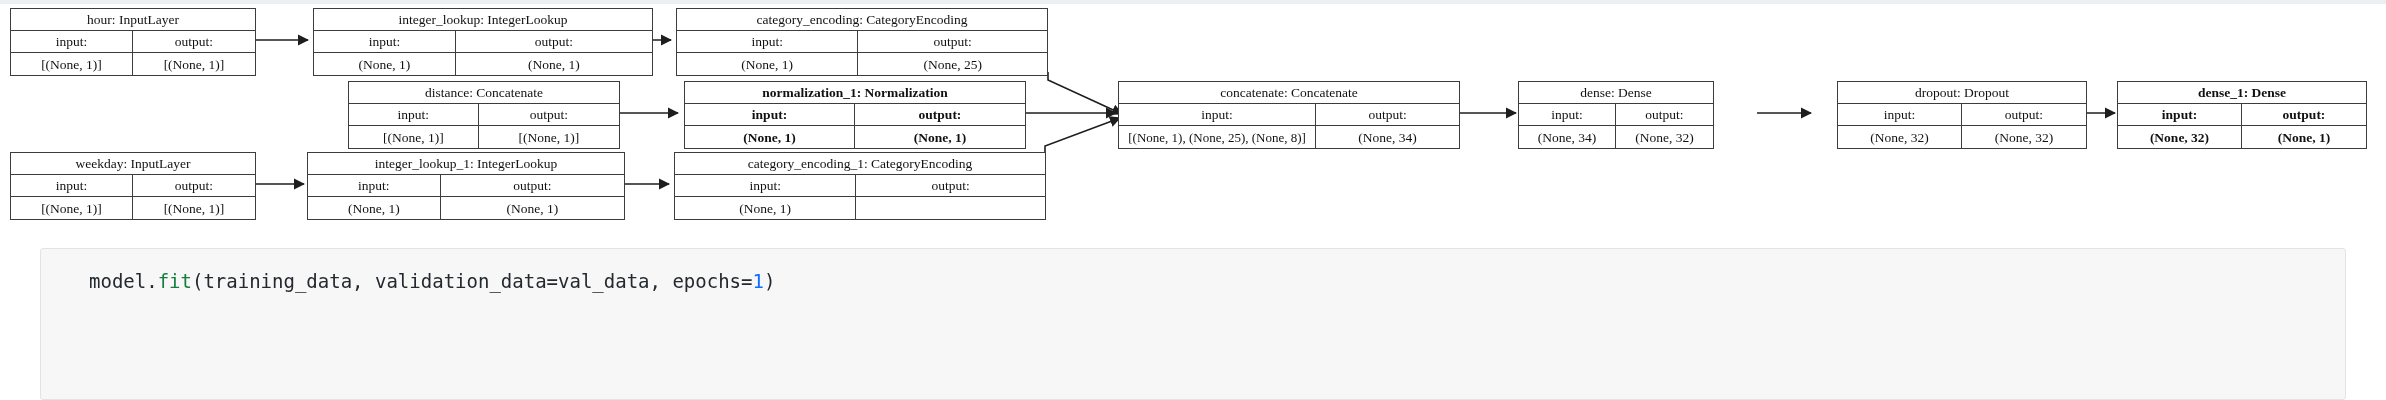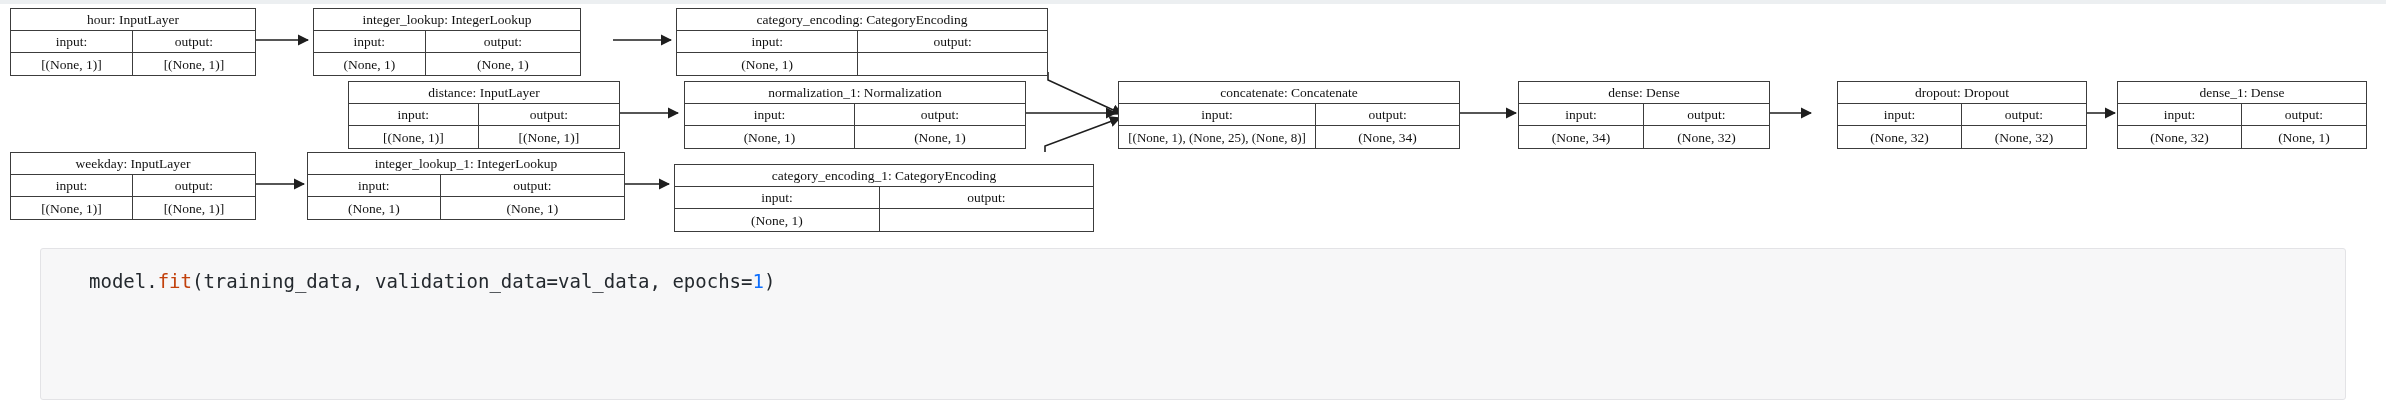--- a/index.html
+++ b/index.html
@@ -98,21 +98,21 @@
   }
   #code-line {
     font-family: "DejaVu Sans Mono", "Liberation Mono", monospace;
     font-size: 19px;
     line-height: 28px;
     white-space: pre;
     padding-left: 48px;
     color: #24292e;
   }
   .tok-plain { color: #24292e; }
-  .tok-fn    { color: #c2410c; }
+  .tok-fn    { color: #15803d; }
   .tok-num   { color: #0d6efd; }
 </style>
 </head>
 <body>
 
 <div id="top-rule"></div>
 
 <div id="diagram">
 
   <svg id="edges" viewBox="0 0 2386 248" width="2386" height="248">
@@ -145,56 +145,57 @@
     <div class="node-row r-mid">
       <div class="cell left" style="width:50%">input:</div>
       <div class="cell" style="width:50%">output:</div>
     </div>
     <div class="node-row">
       <div class="cell left" style="width:50%">[(None, 1)]</div>
       <div class="cell" style="width:50%">[(None, 1)]</div>
     </div>
   </div>
 
-  <div class="node" style="left:313px; top:8px; width:268px;">
+  <div class="node" style="left:313px; top:8px; width:340px;">
     <div class="node-title">integer_lookup: IntegerLookup</div>
     <div class="node-row r-mid">
       <div class="cell left" style="width:42%">input:</div>
       <div class="cell" style="width:58%">output:</div>
     </div>
     <div class="node-row">
       <div class="cell left" style="width:42%">(None, 1)</div>
       <div class="cell" style="width:58%">(None, 1)</div>
     </div>
   </div>
 
   <div class="node" style="left:676px; top:8px; width:372px;">
     <div class="node-title">category_encoding: CategoryEncoding</div>
     <div class="node-row r-mid">
       <div class="cell left" style="width:49%">input:</div>
       <div class="cell" style="width:51%">output:</div>
     </div>
     <div class="node-row">
       <div class="cell left" style="width:49%">(None, 1)</div>
+      <div class="cell" style="width:51%">(None, 25)</div>
     </div>
   </div>
 
   <div class="node" style="left:348px; top:81px; width:272px;">
-    <div class="node-title">distance: InputLayer</div>
+    <div class="node-title">distance: Concatenate</div>
     <div class="node-row r-mid">
       <div class="cell left" style="width:48%">input:</div>
       <div class="cell" style="width:52%">output:</div>
     </div>
     <div class="node-row">
       <div class="cell left" style="width:48%">[(None, 1)]</div>
       <div class="cell" style="width:52%">[(None, 1)]</div>
     </div>
   </div>
 
-  <div class="node" style="left:684px; top:81px; width:342px;">
+  <div class="node" style="left:684px; top:81px; width:342px;font-weight:bold;">
     <div class="node-title">normalization_1: Normalization</div>
     <div class="node-row r-mid">
       <div class="cell left" style="width:50%">input:</div>
       <div class="cell" style="width:50%">output:</div>
     </div>
     <div class="node-row">
       <div class="cell left" style="width:50%">(None, 1)</div>
       <div class="cell" style="width:50%">(None, 1)</div>
     </div>
   </div>
@@ -204,21 +205,21 @@
     <div class="node-row r-mid">
       <div class="cell left" style="width:58%">input:</div>
       <div class="cell" style="width:42%">output:</div>
     </div>
     <div class="node-row">
       <div class="cell left" style="width:58%; font-size:13px">[(None, 1), (None, 25), (None, 8)]</div>
       <div class="cell" style="width:42%">(None, 34)</div>
     </div>
   </div>
 
-  <div class="node" style="left:1518px; top:81px; width:252px;">
+  <div class="node" style="left:1518px; top:81px; width:196px;">
     <div class="node-title">dense: Dense</div>
     <div class="node-row r-mid">
       <div class="cell left" style="width:50%">input:</div>
       <div class="cell" style="width:50%">output:</div>
     </div>
     <div class="node-row">
       <div class="cell left" style="width:50%">(None, 34)</div>
       <div class="cell" style="width:50%">(None, 32)</div>
     </div>
   </div>
@@ -228,21 +229,21 @@
     <div class="node-row r-mid">
       <div class="cell left" style="width:50%">input:</div>
       <div class="cell" style="width:50%">output:</div>
     </div>
     <div class="node-row">
       <div class="cell left" style="width:50%">(None, 32)</div>
       <div class="cell" style="width:50%">(None, 32)</div>
     </div>
   </div>
 
-  <div class="node" style="left:2117px; top:81px; width:250px;">
+  <div class="node" style="left:2117px; top:81px; width:250px;font-weight:bold;">
     <div class="node-title">dense_1: Dense</div>
     <div class="node-row r-mid">
       <div class="cell left" style="width:50%">input:</div>
       <div class="cell" style="width:50%">output:</div>
     </div>
     <div class="node-row">
       <div class="cell left" style="width:50%">(None, 32)</div>
       <div class="cell" style="width:50%">(None, 1)</div>
     </div>
   </div>
@@ -264,21 +265,21 @@
     <div class="node-row r-mid">
       <div class="cell left" style="width:42%">input:</div>
       <div class="cell" style="width:58%">output:</div>
     </div>
     <div class="node-row">
       <div class="cell left" style="width:42%">(None, 1)</div>
       <div class="cell" style="width:58%">(None, 1)</div>
     </div>
   </div>
 
-  <div class="node" style="left:674px; top:164px; width:420px;">
+  <div class="node" style="left:674px; top:152px; width:372px;">
     <div class="node-title">category_encoding_1: CategoryEncoding</div>
     <div class="node-row r-mid">
       <div class="cell left" style="width:49%">input:</div>
       <div class="cell" style="width:51%">output:</div>
     </div>
     <div class="node-row">
       <div class="cell left" style="width:49%">(None, 1)</div>
     </div>
   </div>
 

